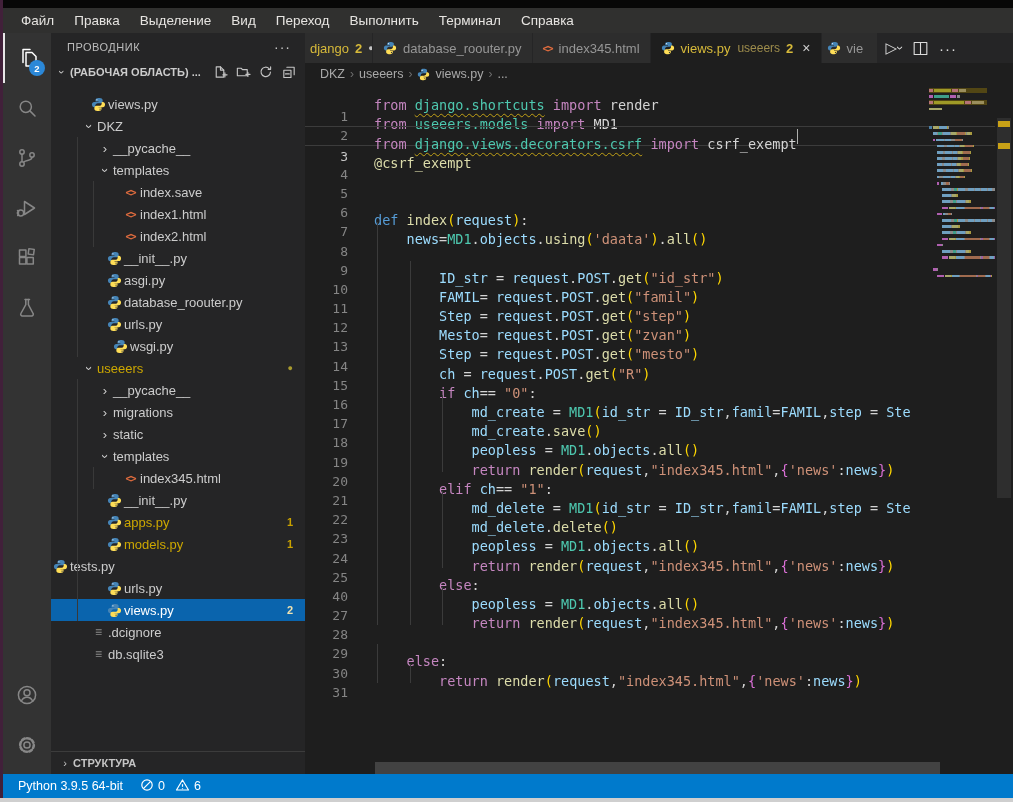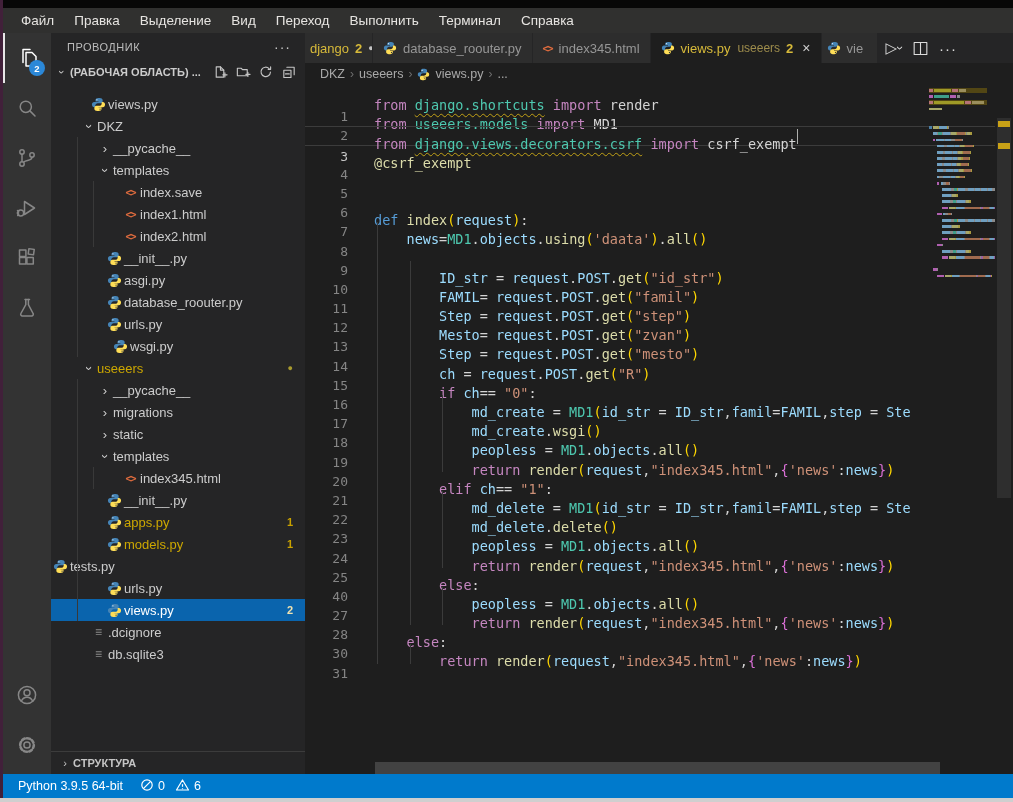--- a/index.html
+++ b/index.html
@@ -575,21 +575,21 @@
     <span class="gutter">15</span><span class="gl" style="left:72px"></span><span class="gl" style="left:104.5px"></span>
     <span class="ltext"><span class="t">        </span><span class="v">ch</span><span class="t"> = </span><span class="v">request</span><span class="t">.</span><span class="v">POST</span><span class="t">.</span><span class="f">get</span><span class="p">(</span><span class="s">"R"</span><span class="p">)</span></span></div>
         <div class="code-line">
     <span class="gutter">16</span><span class="gl" style="left:72px"></span><span class="gl" style="left:104.5px"></span>
     <span class="ltext"><span class="t">        </span><span class="k">if</span><span class="t"> </span><span class="v">ch</span><span class="t">== </span><span class="s">"0"</span><span class="t">:</span></span></div>
         <div class="code-line">
     <span class="gutter">17</span><span class="gl" style="left:72px"></span><span class="gl" style="left:104.5px"></span><span class="gl" style="left:137px"></span>
     <span class="ltext"><span class="t">            </span><span class="v">md_create</span><span class="t"> = </span><span class="c">MD1</span><span class="p">(</span><span class="v">id_str</span><span class="t"> = </span><span class="v">ID_str</span><span class="t">,</span><span class="v">famil</span><span class="t">=</span><span class="v">FAMIL</span><span class="t">,</span><span class="v">step</span><span class="t"> = </span><span class="v">Ste</span></span></div>
         <div class="code-line">
     <span class="gutter">18</span><span class="gl" style="left:72px"></span><span class="gl" style="left:104.5px"></span><span class="gl" style="left:137px"></span>
-    <span class="ltext"><span class="t">            </span><span class="v">md_create</span><span class="t">.</span><span class="f">wsgi</span><span class="p">()</span></span></div>
+    <span class="ltext"><span class="t">            </span><span class="v">md_create</span><span class="t">.</span><span class="f">save</span><span class="p">()</span></span></div>
         <div class="code-line">
     <span class="gutter">19</span><span class="gl" style="left:72px"></span><span class="gl" style="left:104.5px"></span><span class="gl" style="left:137px"></span>
     <span class="ltext"><span class="t">            </span><span class="v">peopless</span><span class="t"> = </span><span class="c">MD1</span><span class="t">.</span><span class="v">objects</span><span class="t">.</span><span class="f">all</span><span class="p">()</span></span></div>
         <div class="code-line">
     <span class="gutter">20</span><span class="gl" style="left:72px"></span><span class="gl" style="left:104.5px"></span><span class="gl" style="left:137px"></span>
     <span class="ltext"><span class="t">            </span><span class="k">return</span><span class="t"> </span><span class="f">render</span><span class="p">(</span><span class="v">request</span><span class="t">,</span><span class="s">"index345.html"</span><span class="t">,</span><span class="b">{</span><span class="s">'news'</span><span class="t">:</span><span class="v">news</span><span class="b">}</span><span class="p">)</span></span></div>
         <div class="code-line">
     <span class="gutter">21</span><span class="gl" style="left:72px"></span><span class="gl" style="left:104.5px"></span>
     <span class="ltext"><span class="t">        </span><span class="k">elif</span><span class="t"> </span><span class="v">ch</span><span class="t">== </span><span class="s">"1"</span><span class="t">:</span></span></div>
         <div class="code-line">
@@ -606,20 +606,23 @@
     <span class="ltext"><span class="t">            </span><span class="k">return</span><span class="t"> </span><span class="f">render</span><span class="p">(</span><span class="v">request</span><span class="t">,</span><span class="s">"index345.html"</span><span class="t">,</span><span class="b">{</span><span class="s">'news'</span><span class="t">:</span><span class="v">news</span><span class="b">}</span><span class="p">)</span></span></div>
         <div class="code-line">
     <span class="gutter">40</span><span class="gl" style="left:72px"></span><span class="gl" style="left:104.5px"></span>
     <span class="ltext"><span class="t">        </span><span class="k">else</span><span class="t">:</span></span></div>
         <div class="code-line">
     <span class="gutter">27</span><span class="gl" style="left:72px"></span><span class="gl" style="left:104.5px"></span><span class="gl" style="left:137px"></span>
     <span class="ltext"><span class="t">            </span><span class="v">peopless</span><span class="t"> = </span><span class="c">MD1</span><span class="t">.</span><span class="v">objects</span><span class="t">.</span><span class="f">all</span><span class="p">()</span></span></div>
         <div class="code-line">
     <span class="gutter">28</span><span class="gl" style="left:72px"></span><span class="gl" style="left:104.5px"></span><span class="gl" style="left:137px"></span>
     <span class="ltext"><span class="t">            </span><span class="k">return</span><span class="t"> </span><span class="f">render</span><span class="p">(</span><span class="v">request</span><span class="t">,</span><span class="s">"index345.html"</span><span class="t">,</span><span class="b">{</span><span class="s">'news'</span><span class="t">:</span><span class="v">news</span><span class="b">}</span><span class="p">)</span></span></div>
+        <div class="code-line">
+    <span class="gutter">29</span>
+    <span class="ltext"></span></div>
         <div class="code-line">
     <span class="gutter">30</span><span class="gl" style="left:72px"></span>
     <span class="ltext"><span class="t">    </span><span class="k">else</span><span class="t">:</span></span></div>
         <div class="code-line">
     <span class="gutter">31</span><span class="gl" style="left:72px"></span><span class="gl" style="left:104.5px"></span>
     <span class="ltext"><span class="t">        </span><span class="k">return</span><span class="t"> </span><span class="f">render</span><span class="p">(</span><span class="v">request</span><span class="t">,</span><span class="s">"index345.html"</span><span class="t">,</span><span class="b">{</span><span class="s">'news'</span><span class="t">:</span><span class="v">news</span><span class="b">}</span><span class="p">)</span></span></div>
       </div>
     <div class="minimap" id="minimap">
         <div class="mm-line"><span class="mm-warnov"></span><i style="width:4.2px;background:#b05fb0"></i><i style="width:1.05px;background:transparent"></i><i style="width:16.8px;background:#8f9a3a"></i><i style="width:1.05px;background:transparent"></i><i style="width:6.300000000000001px;background:#b05fb0"></i><i style="width:1.05px;background:transparent"></i><i style="width:6.300000000000001px;background:#8a8a8a"></i></div>
         <div class="mm-line"><i style="width:4.2px;background:#b05fb0"></i><i style="width:1.05px;background:transparent"></i><i style="width:14.700000000000001px;background:#3f9f8a"></i><i style="width:1.05px;background:transparent"></i><i style="width:6.300000000000001px;background:#b05fb0"></i><i style="width:1.05px;background:transparent"></i><i style="width:3.1500000000000004px;background:#8a8a8a"></i></div>

